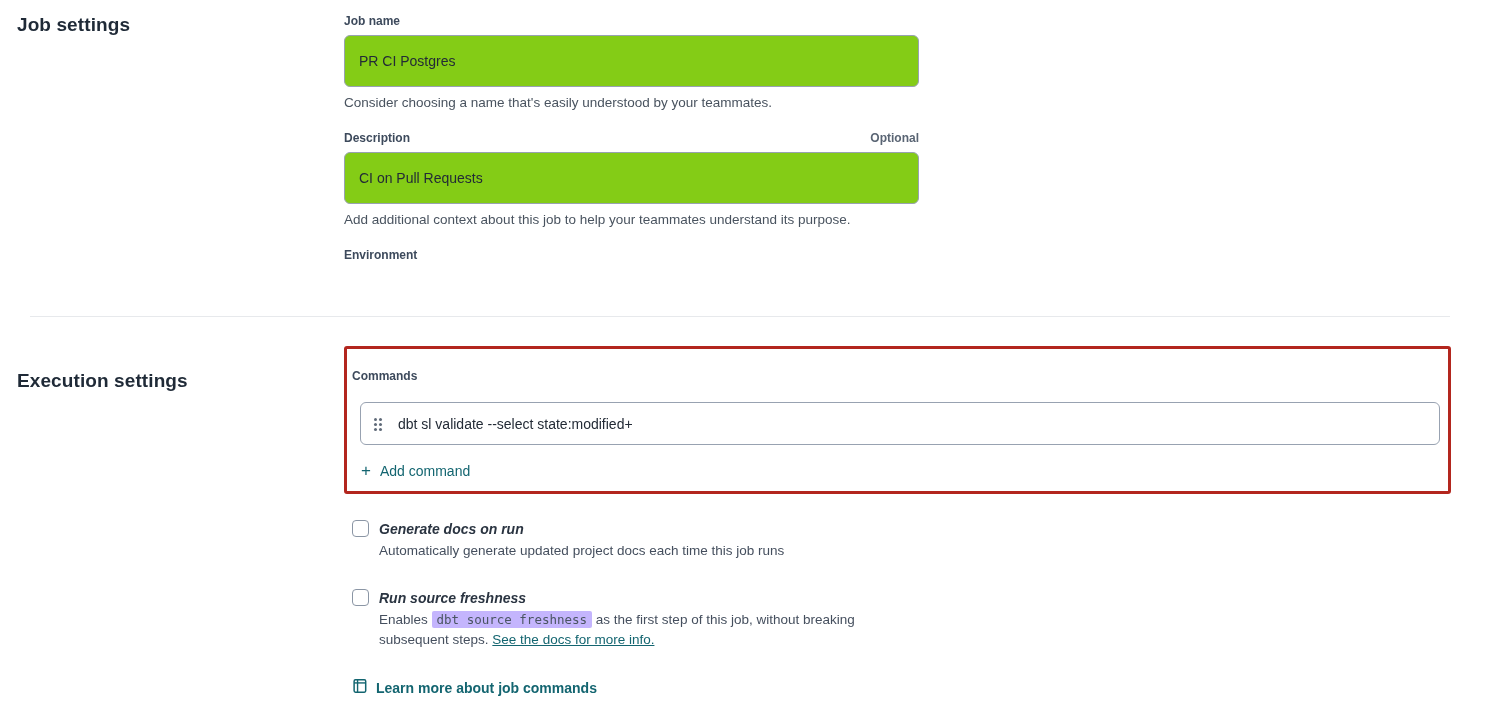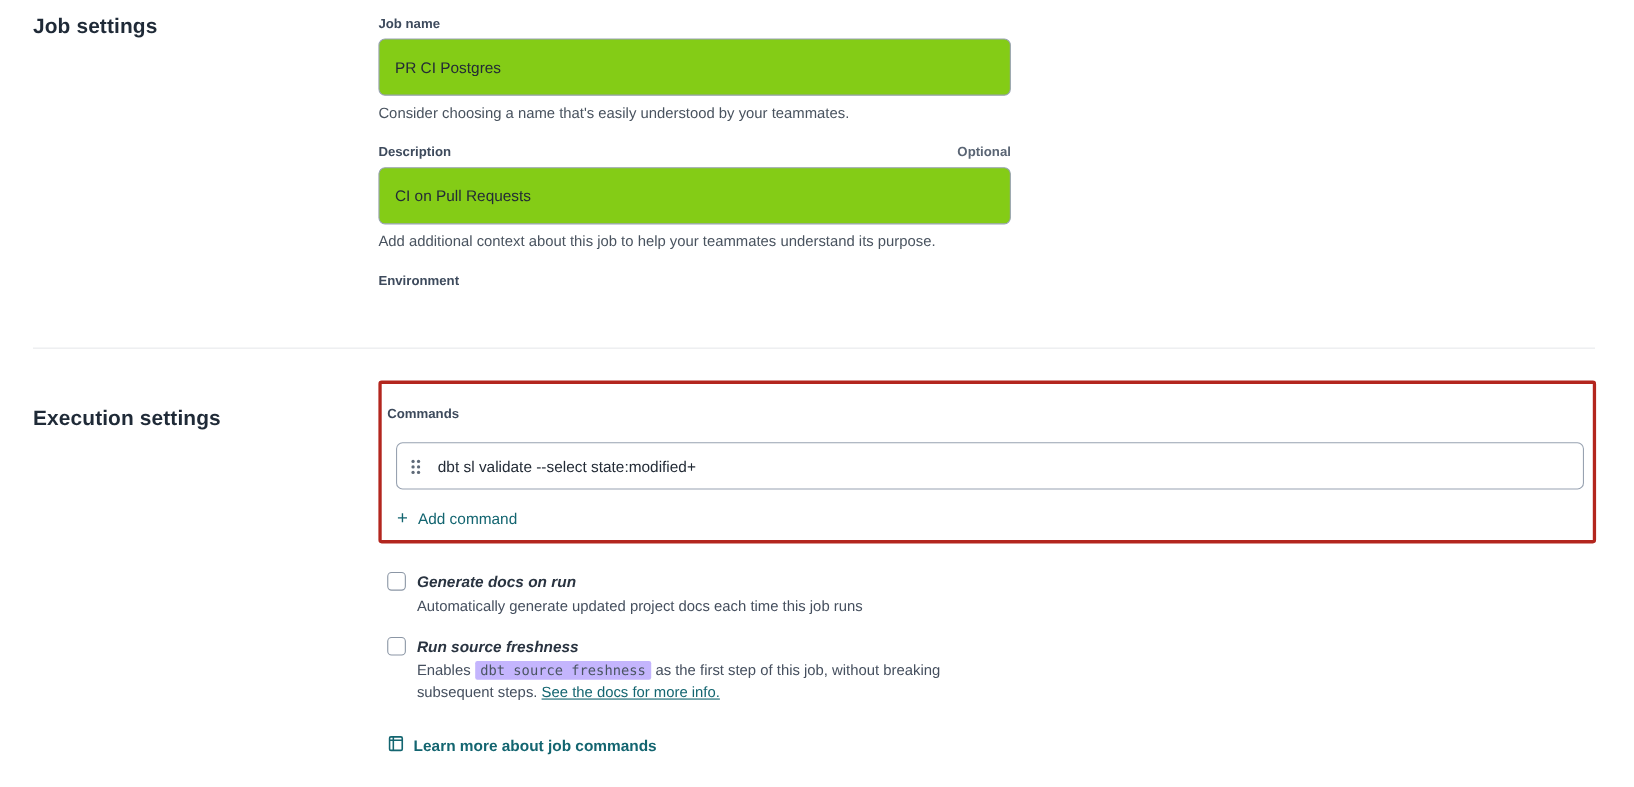--- a/index.html
+++ b/index.html
@@ -2,21 +2,21 @@
 <html><head>
 <meta charset="utf-8">
 <style>
   * { margin: 0; padding: 0; box-sizing: border-box; }
   html, body { width: 1485px; height: 715px; background: #ffffff; overflow: hidden; }
   body { font-family: "Liberation Sans", "DejaVu Sans", sans-serif; color: #232b36; font-size: 14px; }
 
   .sec { display: flex; }
   .sec1 { padding-top: 14px; }
   .sec2 { padding-top: 29px; }
-  .sec-left { width: 344px; flex: 0 0 344px; padding-left: 30px; }
+  .sec-left { width: 344px; flex: 0 0 344px; padding-left: 17px; }
   .sec-heading { font-size: 19px; font-weight: 700; color: #1f2a37; letter-spacing: 0.1px; }
   .sec2 .sec-heading { margin-top: 24px; }
 
   .col-narrow { width: 575px; flex: 0 0 575px; }
   .col-wide { flex: 1; margin-right: 34px; }
 
   .field-label { font-size: 12px; font-weight: 700; color: #3d4a5c; }
   .label-row { display: flex; justify-content: space-between; align-items: baseline; margin-bottom: 7px; }
   .optional-badge { font-size: 12px; font-weight: 700; color: #5a6574; }
 
@@ -53,21 +53,21 @@
 
   .add-command {
     margin-left: 9px; margin-top: 18px; display: inline-flex; align-items: center; gap: 9px;
     color: #136570; font-size: 14px; cursor: pointer; background: none; border: none;
     font-family: inherit; padding: 0;
   }
   .plus-glyph { font-size: 17px; line-height: 14px; font-weight: 400; }
 
   .check-group { margin-left: 8px; }
   .check-group.first { margin-top: 26px; }
-  .check-group.second { margin-top: 18px; }
+  .check-group.second { margin-top: 28px; }
   .check-row { display: flex; align-items: center; gap: 10px; }
   .checkbox {
     width: 17px; height: 17px; border: 1px solid #8b96a5; border-radius: 4px;
     background: #fff; flex: 0 0 17px; cursor: pointer; display: inline-block;
   }
   .check-label { font-size: 14px; font-weight: 700; color: #2a3441; cursor: pointer; font-style: italic; }
   .check-desc { margin-left: 27px; margin-top: 4px; font-size: 13.5px; color: #454f5e; line-height: 20px; max-width: 536px; }
 
   .code-chip {
     font-family: "DejaVu Sans Mono", "Liberation Mono", monospace;

